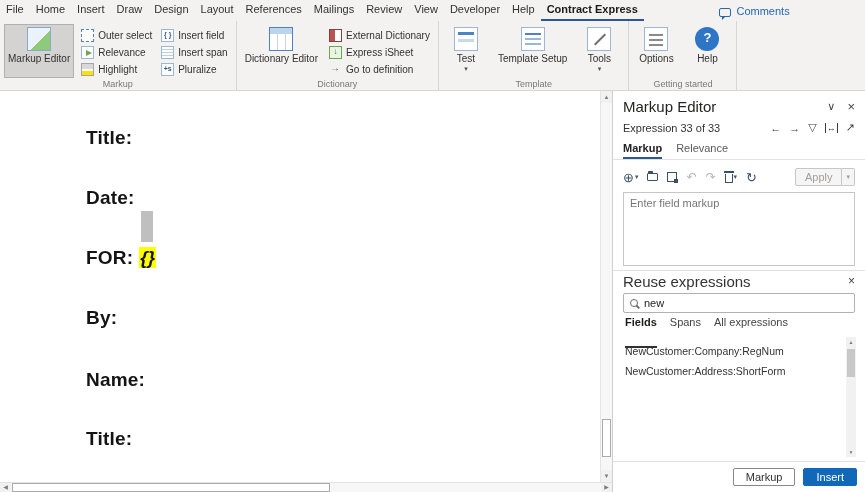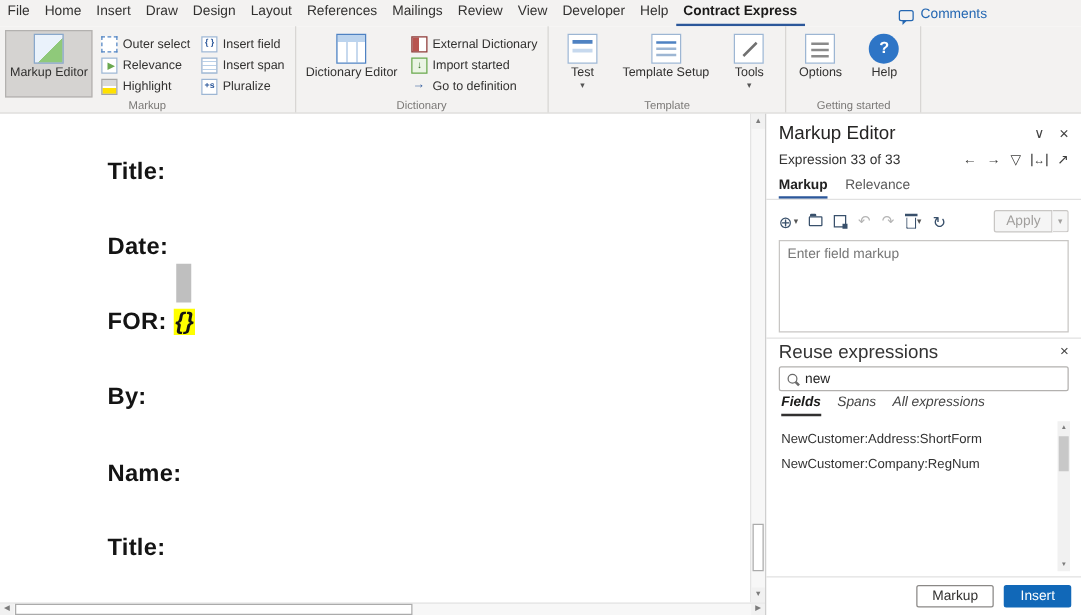--- a/index.html
+++ b/index.html
@@ -119,21 +119,21 @@
   .reuse-header { position:absolute; top:179px; left:0; right:0; height:21px; border-top:1px solid #e1e1e1;
                   display:flex; align-items:center; padding:0 10px; }
   .reuse-title { font-size:15px; color:#333; }
   .reuse-close { margin-left:auto; font-size:12px; color:#444; }
   .search-box { position:absolute; top:202px; left:10px; right:10px; height:20px; border:1px solid #b3b1af; border-radius:2px;
                 display:flex; align-items:center; gap:6px; padding:0 6px; background:#fff; }
   .mag-icon { width:8px; height:8px; border:1.5px solid #6b6b6b; border-radius:50%; }
   .mag-icon::after { content:""; position:absolute; width:4px; height:1.5px; background:#6b6b6b; transform:rotate(45deg); right:-3px; bottom:-1px; }
   .search-input { border:none; outline:none; background:transparent; font-size:11px; color:#222; width:100%; font-family:inherit; }
   .reuse-tabs { position:absolute; top:225px; left:12px; display:flex; gap:13px; font-size:11px; }
-  .reuse-tab { color:#444; padding-bottom:3px; border-bottom:2px solid transparent;font-style:italic; }
+  .reuse-tab { color:#444; padding-bottom:18px; border-bottom:2px solid transparent; }
   .reuse-tab.active { font-weight:700; color:#1b1a19; border-bottom-color:#323130; }
   .reuse-list { position:absolute; top:250px; left:0; width:233px; }
   .reuse-item { height:20px; line-height:20px; padding-left:12px; font-size:10.5px; color:#333; white-space:nowrap; overflow:hidden; }
   .reuse-item.selected { background:#cde6f7; }
   .list-scroll { position:absolute; left:233px; top:246px; width:10px; height:120px; background:#f1f1f1; }
   .list-scroll .sb-btn { position:absolute; left:0; width:10px; height:10px; font-size:5px; color:#7c7c7c; text-align:center; line-height:10px; }
   .list-scroll .sb-up { top:0; }
   .list-scroll .sb-down { bottom:0; }
   .list-scroll .sb-thumb { position:absolute; left:1px; top:12px; width:8px; height:28px; background:#c8c8c8; }
   .panel-footer { position:absolute; top:370px; left:0; right:0; height:31px; border-top:1px solid #e1e1e1;
@@ -215,21 +215,21 @@
         <span class="icn i24 icn-dict-editor"></span>
         <span>Dictionary Editor</span>
       </div>
       <div class="small-col">
         <div class="small-btn">
           <span class="icn i13 icn-ext-dict"></span>
           <span>External Dictionary</span>
         </div>
         <div class="small-btn">
           <span class="icn i13 icn-import-isheet"></span>
-          <span>Import started</span>
+          <span>Express iSheet</span>
         </div>
         <div class="small-btn">
           <span class="icn i13 icn-goto-def"></span>
           <span>Go to definition</span>
         </div>
       </div>
       <div class="group-label">Dictionary</div>
     </div>
 
     <div class="group">
@@ -356,22 +356,22 @@
       <input class="search-input" type="text" value="new" style="">
     </div>
 
     <div class="reuse-tabs">
       <span class="reuse-tab active">Fields</span>
       <span class="reuse-tab">Spans</span>
       <span class="reuse-tab">All expressions</span>
     </div>
 
     <div class="reuse-list">
+      <div class="reuse-item">NewCustomer:Company:RegNum</div>
       <div class="reuse-item">NewCustomer:Address:ShortForm</div>
-      <div class="reuse-item">NewCustomer:Company:RegNum</div>
     </div>
 
     <div class="list-scroll">
       <div class="sb-btn sb-up">▲</div>
       <div class="sb-thumb"></div>
       <div class="sb-btn sb-down">▼</div>
     </div>
 
     <div class="panel-footer">
       <button class="btn-cancel">Markup</button>

